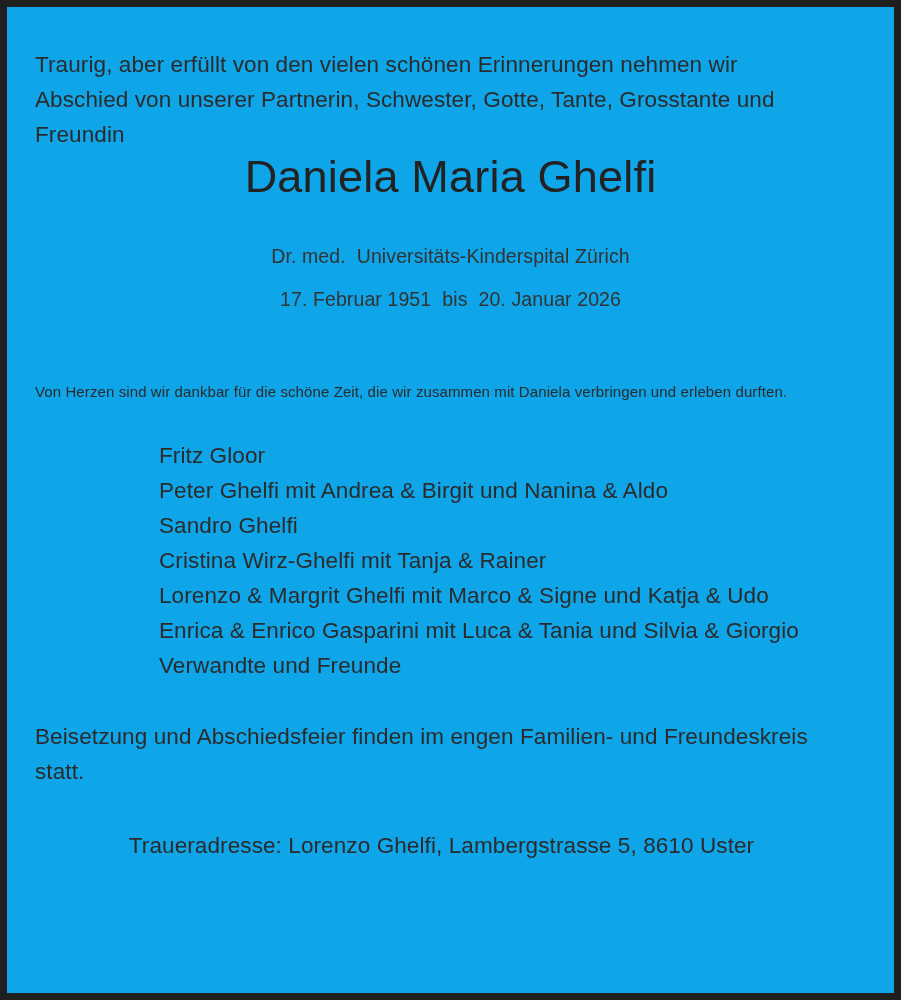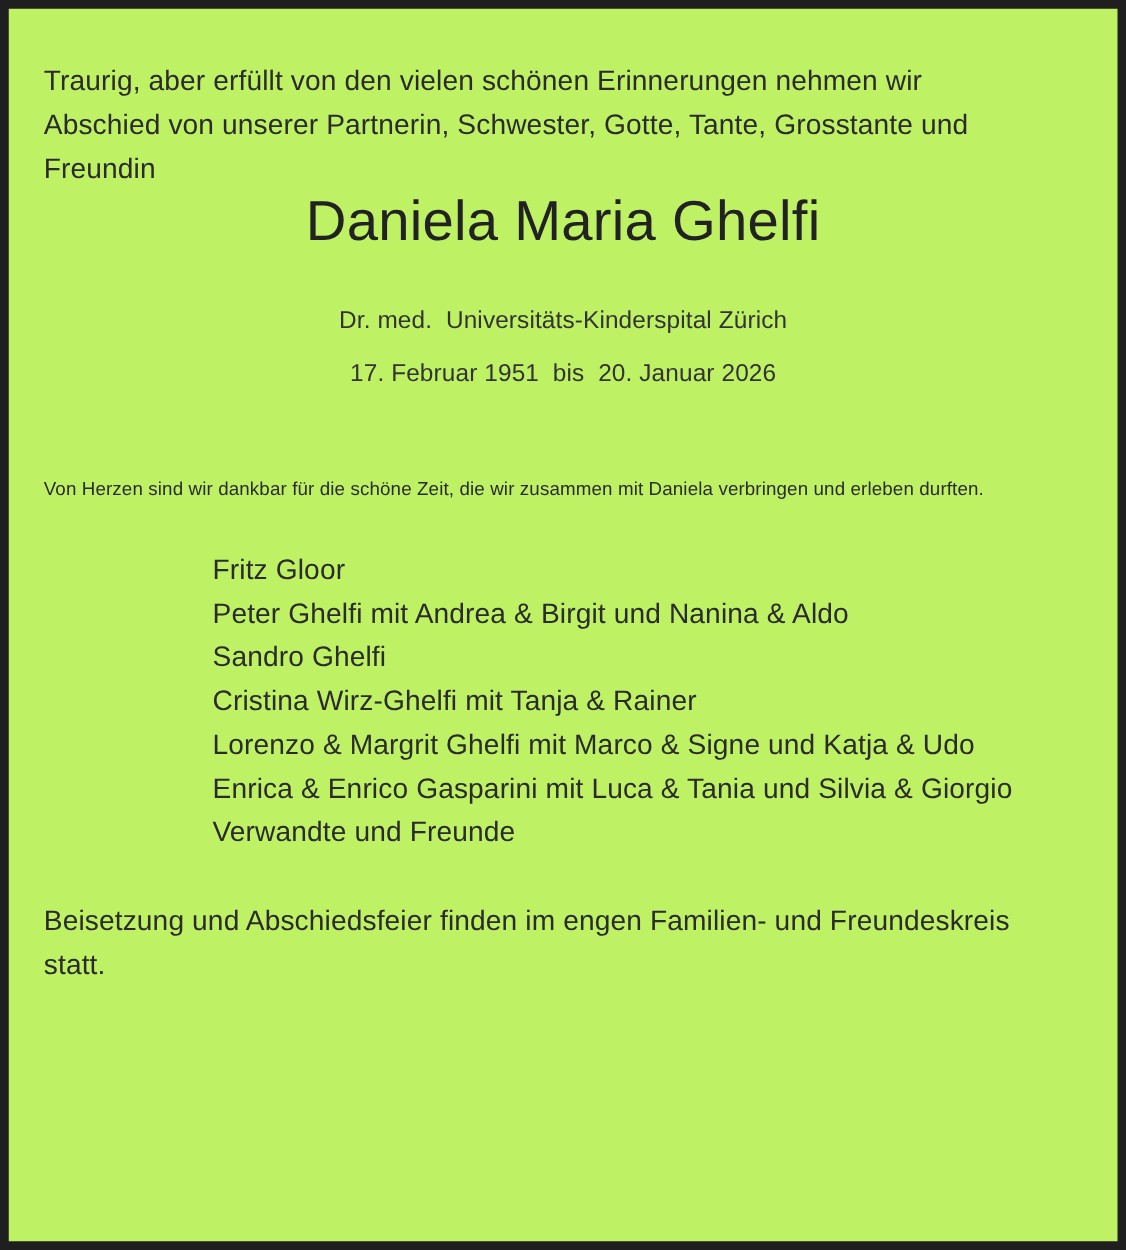--- a/index.html
+++ b/index.html
@@ -11,21 +11,21 @@
     width: 901px;
     height: 1000px;
     font-family: "Liberation Sans", sans-serif;
     overflow: hidden;
   }
 
   #obituary-card {
     box-sizing: border-box;
     width: 901px;
     height: 1000px;
-    background: #bef264;
+    background: #0ea5e9;
     border: 7px solid #1f1f1f;
     padding: 0;
     position: relative;
   }
 
   .inner {
     box-sizing: border-box;
     width: 100%;
     height: 100%;
     padding: 40px 21px 0 21px;
@@ -86,21 +86,21 @@
     letter-spacing: 0.1px;
     max-width: 790px;
     margin: 0;
     margin-top: 63px;
     padding-left: 7px;
   }
 
   
   #survivors-list {
     list-style: none;
-    margin: 11px;
+    margin: 0;
     margin-top: 29px;
     padding: 0;
     padding-left: 131px;
   }
 
   #survivors-list li {
     font-size: 22.5px;
     line-height: 35px;
     color: #2b2b2b;
     font-weight: 400;
@@ -154,15 +154,16 @@
       <li>Peter Ghelfi mit Andrea &amp; Birgit und Nanina &amp; Aldo</li>
       <li>Sandro Ghelfi</li>
       <li>Cristina Wirz-Ghelfi mit Tanja &amp; Rainer</li>
       <li>Lorenzo &amp; Margrit Ghelfi mit Marco &amp; Signe und Katja &amp; Udo</li>
       <li>Enrica &amp; Enrico Gasparini mit Luca &amp; Tania und Silvia &amp; Giorgio</li>
       <li>Verwandte und Freunde</li>
     </ul>
 
     <p class="ceremony-paragraph">Beisetzung und Abschiedsfeier finden im engen Familien- und Freundeskreis statt.</p>
 
+    <p id="condolence-address">Traueradresse: Lorenzo Ghelfi, Lambergstrasse 5, 8610 Uster</p>
 
   </div>
 </div>
 
 </body></html>

